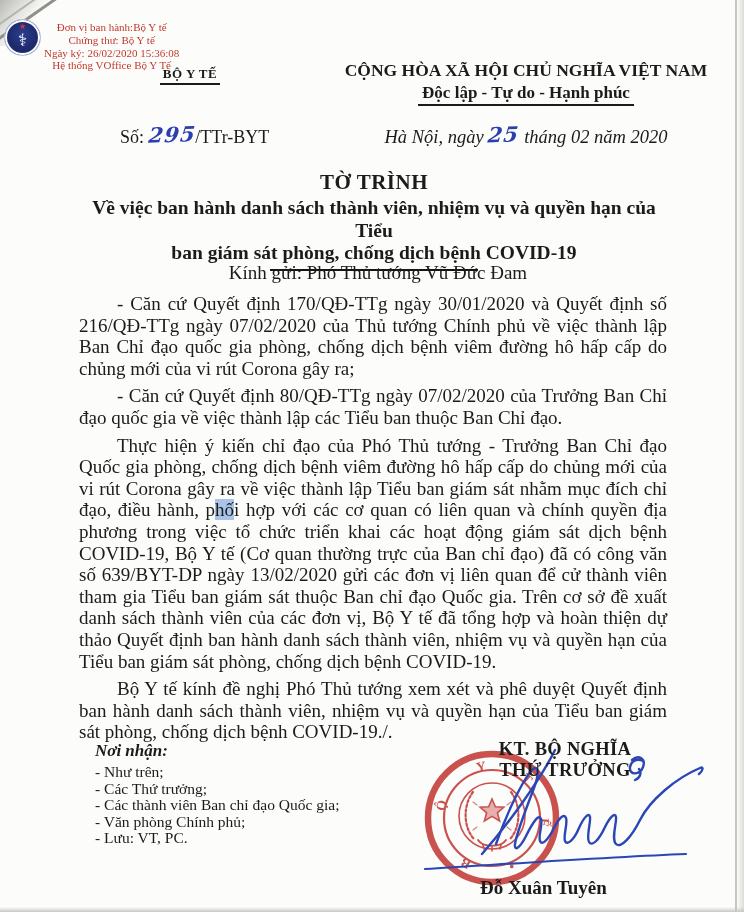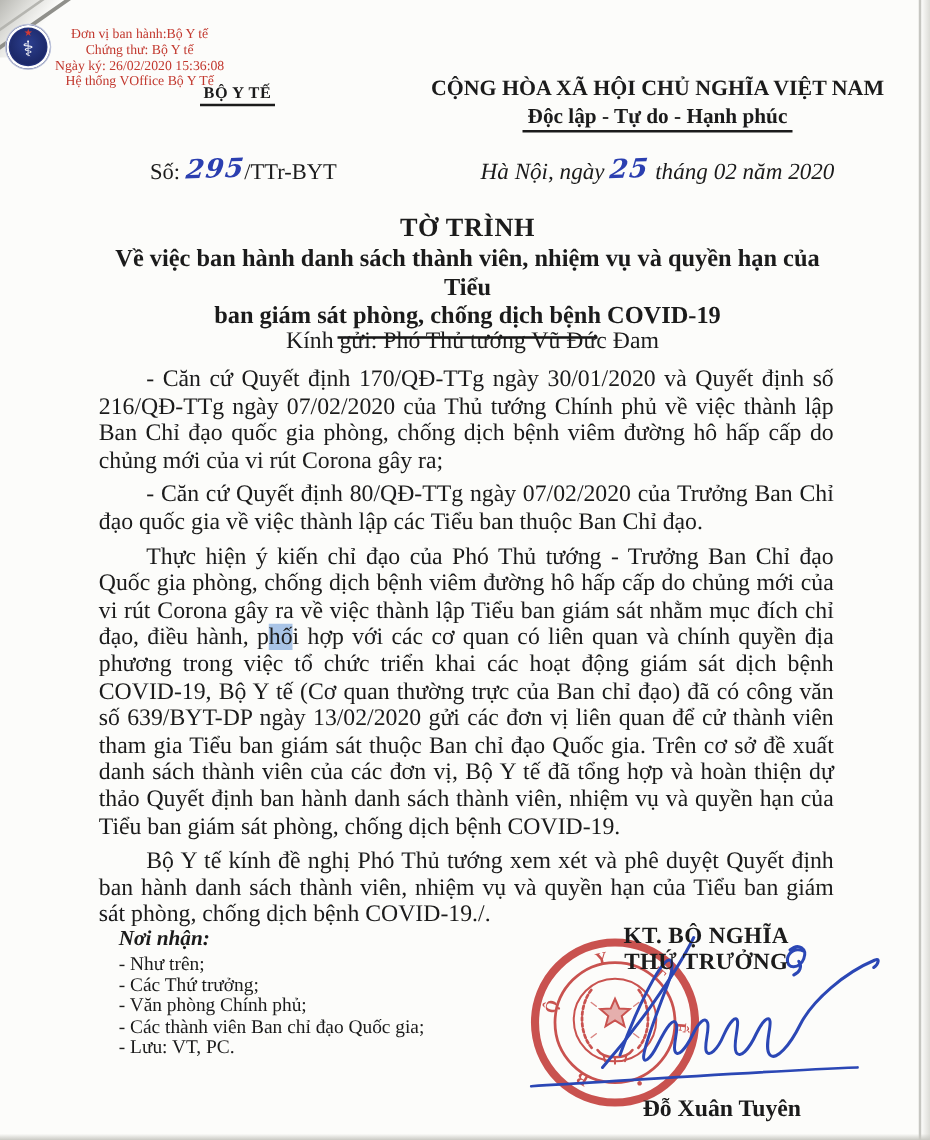--- a/index.html
+++ b/index.html
@@ -54,21 +54,21 @@
   .docbody{position:absolute;left:79px;top:293px;width:588px;}
   .docbody p{margin:0 0 6px;font-size:19px;line-height:21.6px;text-align:justify;
     text-indent:38px;}
   .hl{background:#a9c4e6;}
   
   .recipients{position:absolute;left:95px;top:741px;width:300px;}
   .recipients .label{font-weight:bold;font-style:italic;font-size:17px;margin-bottom:3px;}
   .recipients .item{font-size:15.5px;line-height:16.6px;}
   .sign-block{position:absolute;left:430px;top:739px;width:270px;text-align:center;z-index:4;}
   .sign-block .t1,.sign-block .t2{font-weight:bold;font-size:18.5px;line-height:21px;letter-spacing:.3px;}
-  .signer-name{position:absolute;left:480px;top:877px;width:195px;text-align:center;
+  .signer-name{position:absolute;left:480px;top:877px;width:195px;text-align:left;
     font-weight:bold;font-size:19px;z-index:5;}
   .stamp-svg{position:absolute;left:421px;top:747px;z-index:2;opacity:.9;}
   .sig-svg{position:absolute;left:418px;top:742px;z-index:3;}
 </style>
 </head>
 <body>
 
 <div class="page">
 
   <div class="corner-shade"></div>
@@ -123,22 +123,22 @@
     <p>- Căn cứ Quyết định 170/QĐ-TTg ngày 30/01/2020 và Quyết định số 216/QĐ-TTg ngày 07/02/2020 của Thủ tướng Chính phủ về việc thành lập Ban Chỉ đạo quốc gia phòng, chống dịch bệnh viêm đường hô hấp cấp do chủng mới của vi rút Corona gây ra;</p>
     <p>- Căn cứ Quyết định 80/QĐ-TTg ngày 07/02/2020 của Trưởng Ban Chỉ đạo quốc gia về việc thành lập các Tiểu ban thuộc Ban Chỉ đạo.</p>
     <p><span>Thực hiện ý kiến chỉ đạo của Phó Thủ tướng - Trưởng Ban Chỉ đạo Quốc gia phòng, chống dịch bệnh viêm đường hô hấp cấp do chủng mới của vi rút Corona gây ra về việc thành lập Tiểu ban giám sát nhằm mục đích chỉ đạo, điều hành, p</span><span class="hl">hố</span><span>i hợp với các cơ quan có liên quan và chính quyền địa phương trong việc tổ chức triển khai các hoạt động giám sát dịch bệnh COVID-19, Bộ Y tế (Cơ quan thường trực của Ban chỉ đạo) đã có công văn số 639/BYT-DP ngày 13/02/2020 gửi các đơn vị liên quan để cử thành viên tham gia Tiểu ban giám sát thuộc Ban chỉ đạo Quốc gia. Trên cơ sở đề xuất danh sách thành viên của các đơn vị, Bộ Y tế đã tổng hợp và hoàn thiện dự thảo Quyết định ban hành danh sách thành viên, nhiệm vụ và quyền hạn của Tiểu ban giám sát phòng, chống dịch bệnh COVID-19.</span></p>
     <p>Bộ Y tế kính đề nghị Phó Thủ tướng xem xét và phê duyệt Quyết định ban hành danh sách thành viên, nhiệm vụ và quyền hạn của Tiểu ban giám sát phòng, chống dịch bệnh COVID-19./.</p>
   </div>
 
   <div class="recipients">
     <div class="label">Nơi nhận:</div>
     <div class="item">- Như trên;</div>
     <div class="item">- Các Thứ trưởng;</div>
+    <div class="item">- Các thành viên Ban chỉ đạo Quốc gia;</div>
     <div class="item">- Văn phòng Chính phủ;</div>
-    <div class="item">- Các thành viên Ban chỉ đạo Quốc gia;</div>
     <div class="item">- Lưu: VT, PC.</div>
   </div>
 
   <div class="sign-block">
     <div class="t1">KT. BỘ NGHĨA</div>
     <div class="t2">THỨ TRƯỞNG</div>
   </div>
 
   <svg class="stamp-svg" width="142" height="142" viewBox="0 0 142 142">
     <g stroke="#c4403d" fill="none" stroke-linecap="round">

